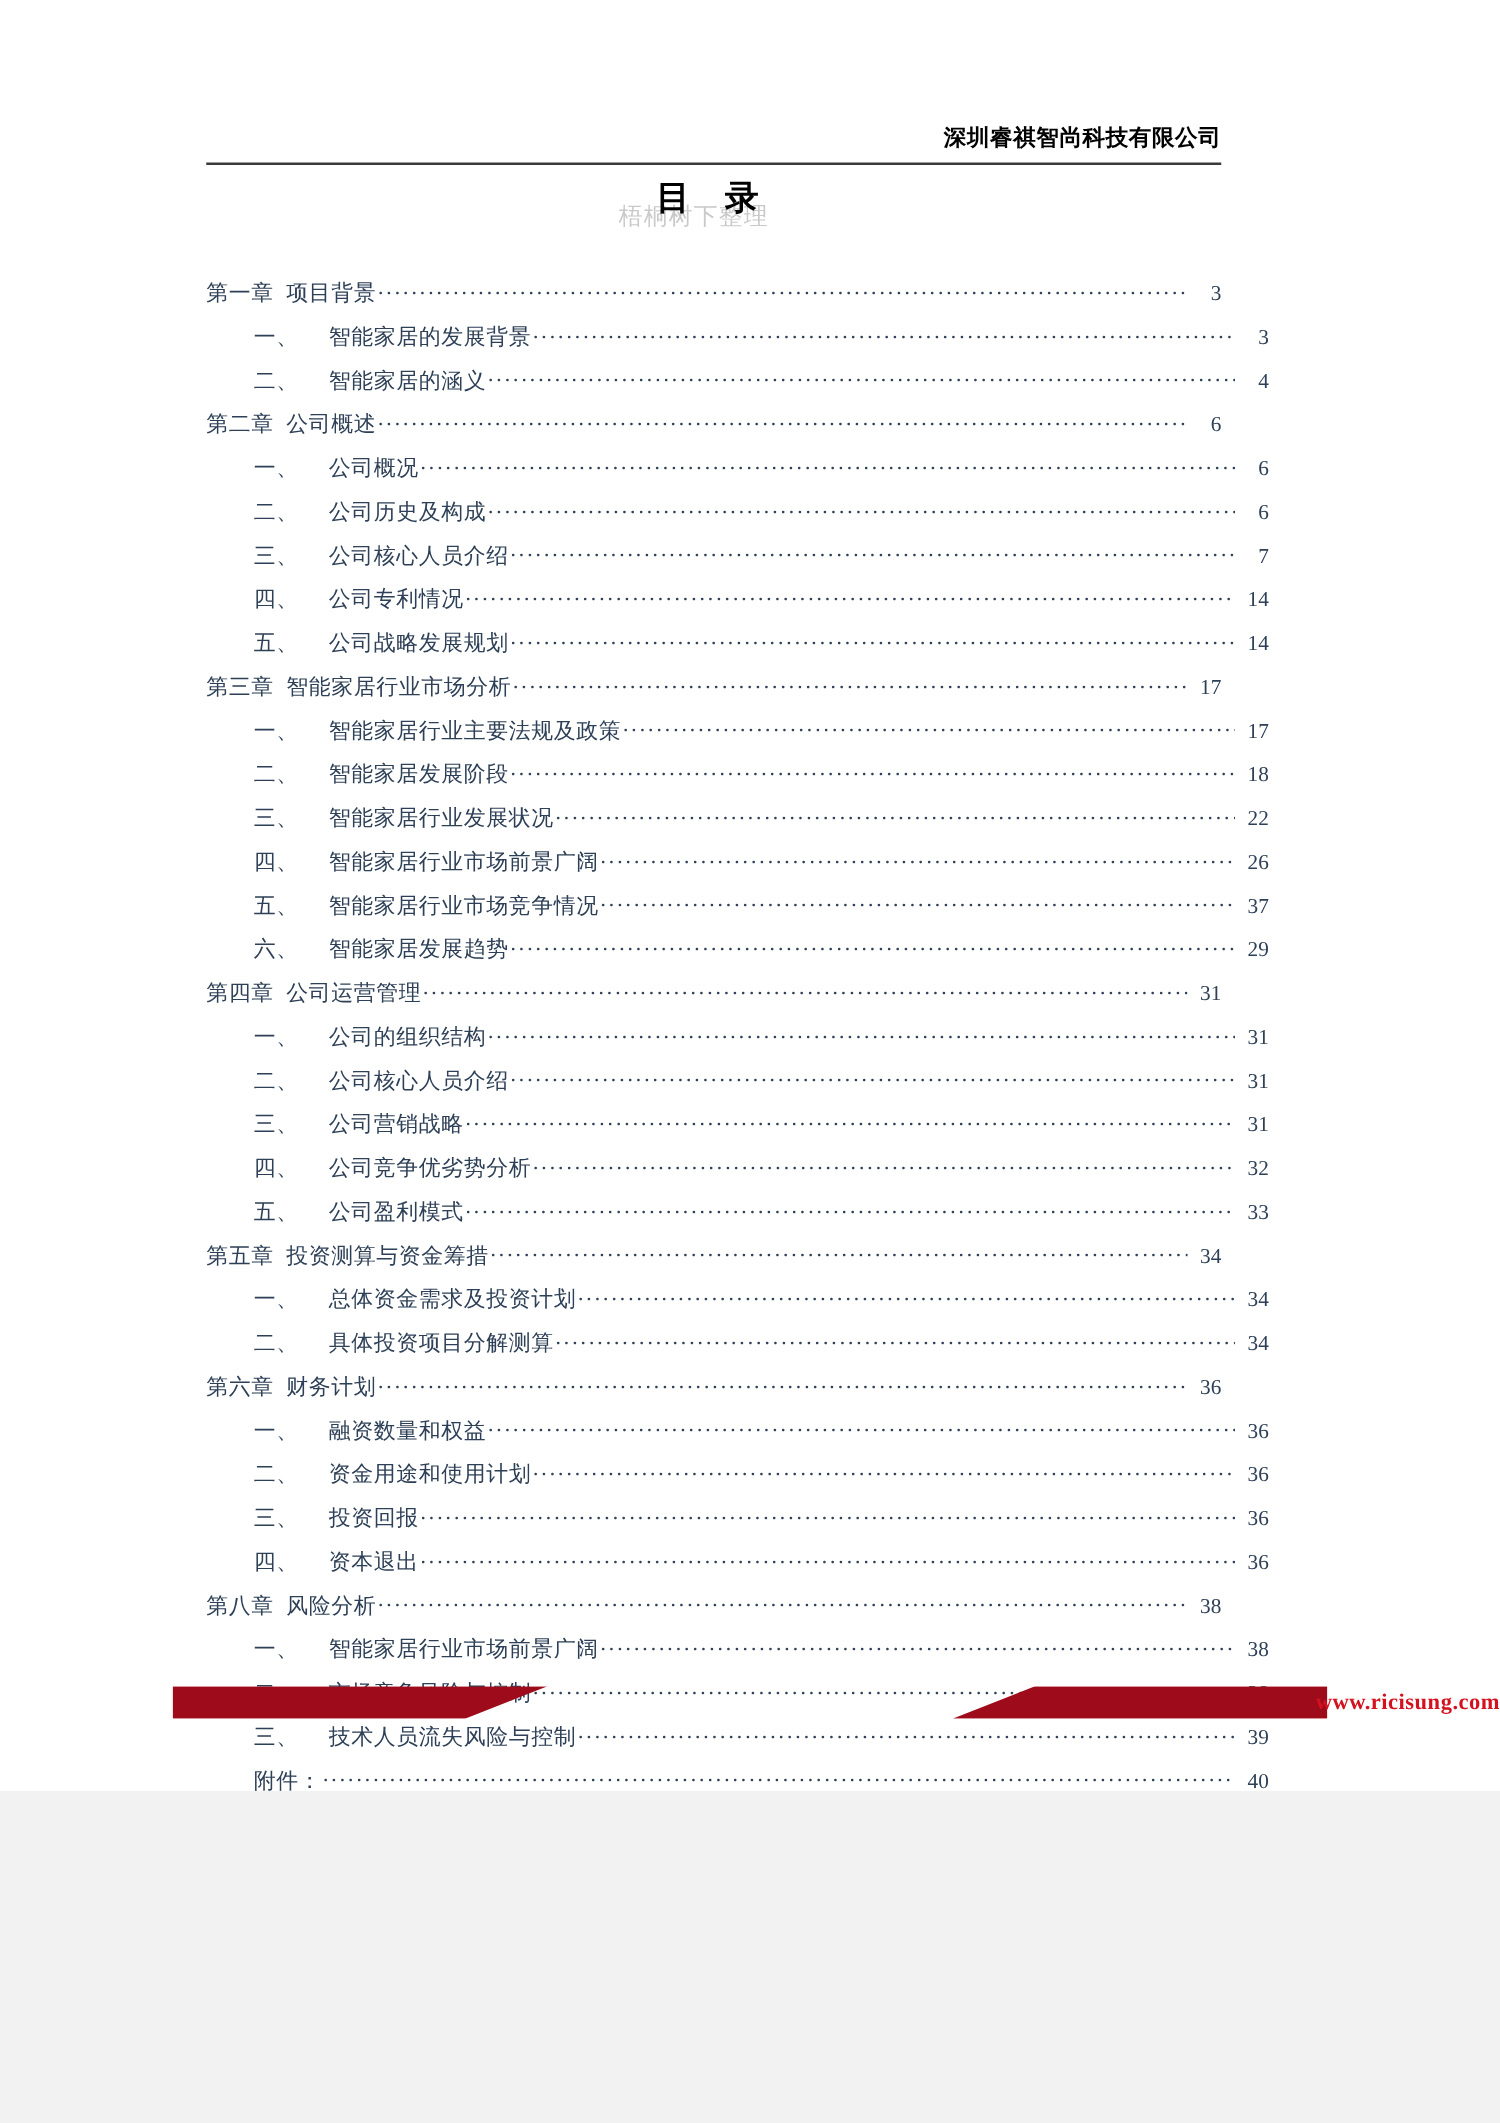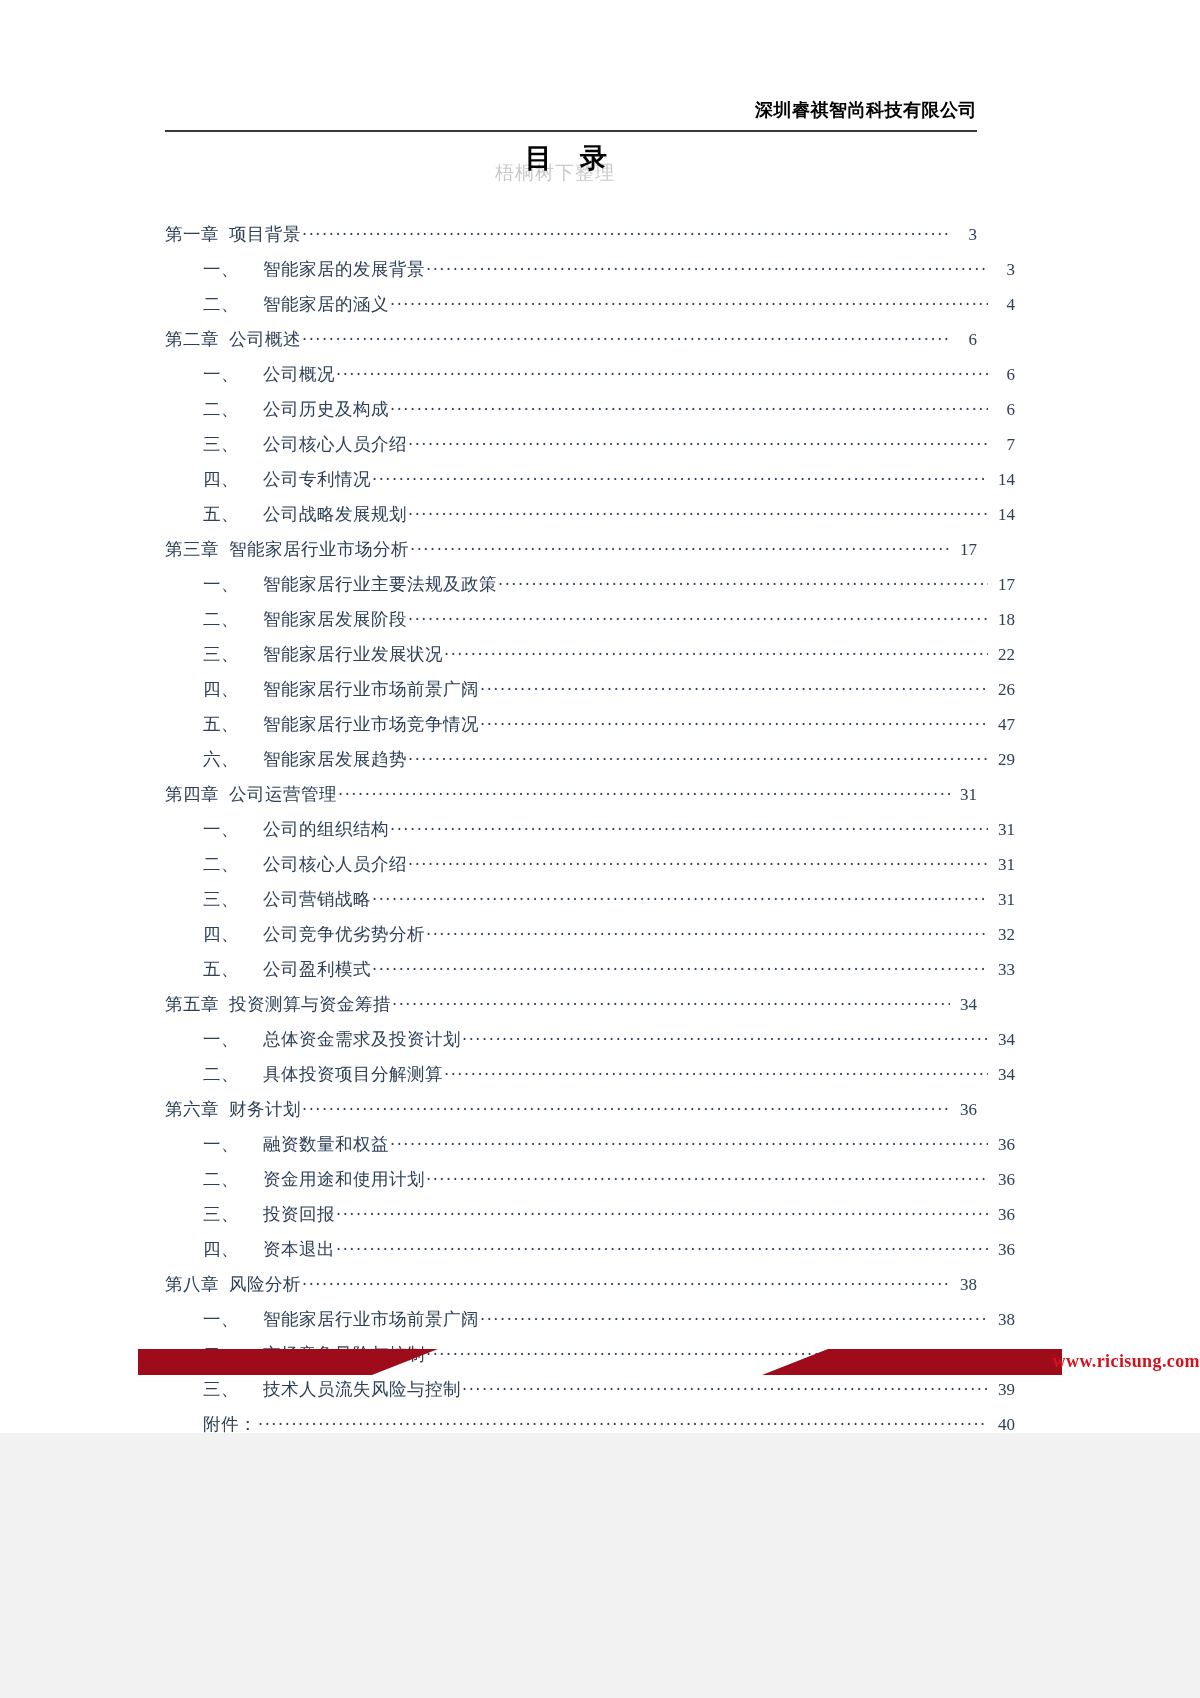--- a/index.html
+++ b/index.html
@@ -285,21 +285,21 @@
       <div class="toc-row lvl1">
         <span class="toc-num sec">四、</span>
         <span class="toc-label">智能家居行业市场前景广阔</span>
         <span class="toc-dots"></span>
         <span class="toc-page">26</span>
       </div>
       <div class="toc-row lvl1">
         <span class="toc-num sec">五、</span>
         <span class="toc-label">智能家居行业市场竞争情况</span>
         <span class="toc-dots"></span>
-        <span class="toc-page">47</span>
+        <span class="toc-page">37</span>
       </div>
       <div class="toc-row lvl1">
         <span class="toc-num sec">六、</span>
         <span class="toc-label">智能家居发展趋势</span>
         <span class="toc-dots"></span>
         <span class="toc-page">29</span>
       </div>
       <div class="toc-row lvl0">
         <span class="toc-num ch">第四章</span>
         <span class="toc-label">公司运营管理</span>

